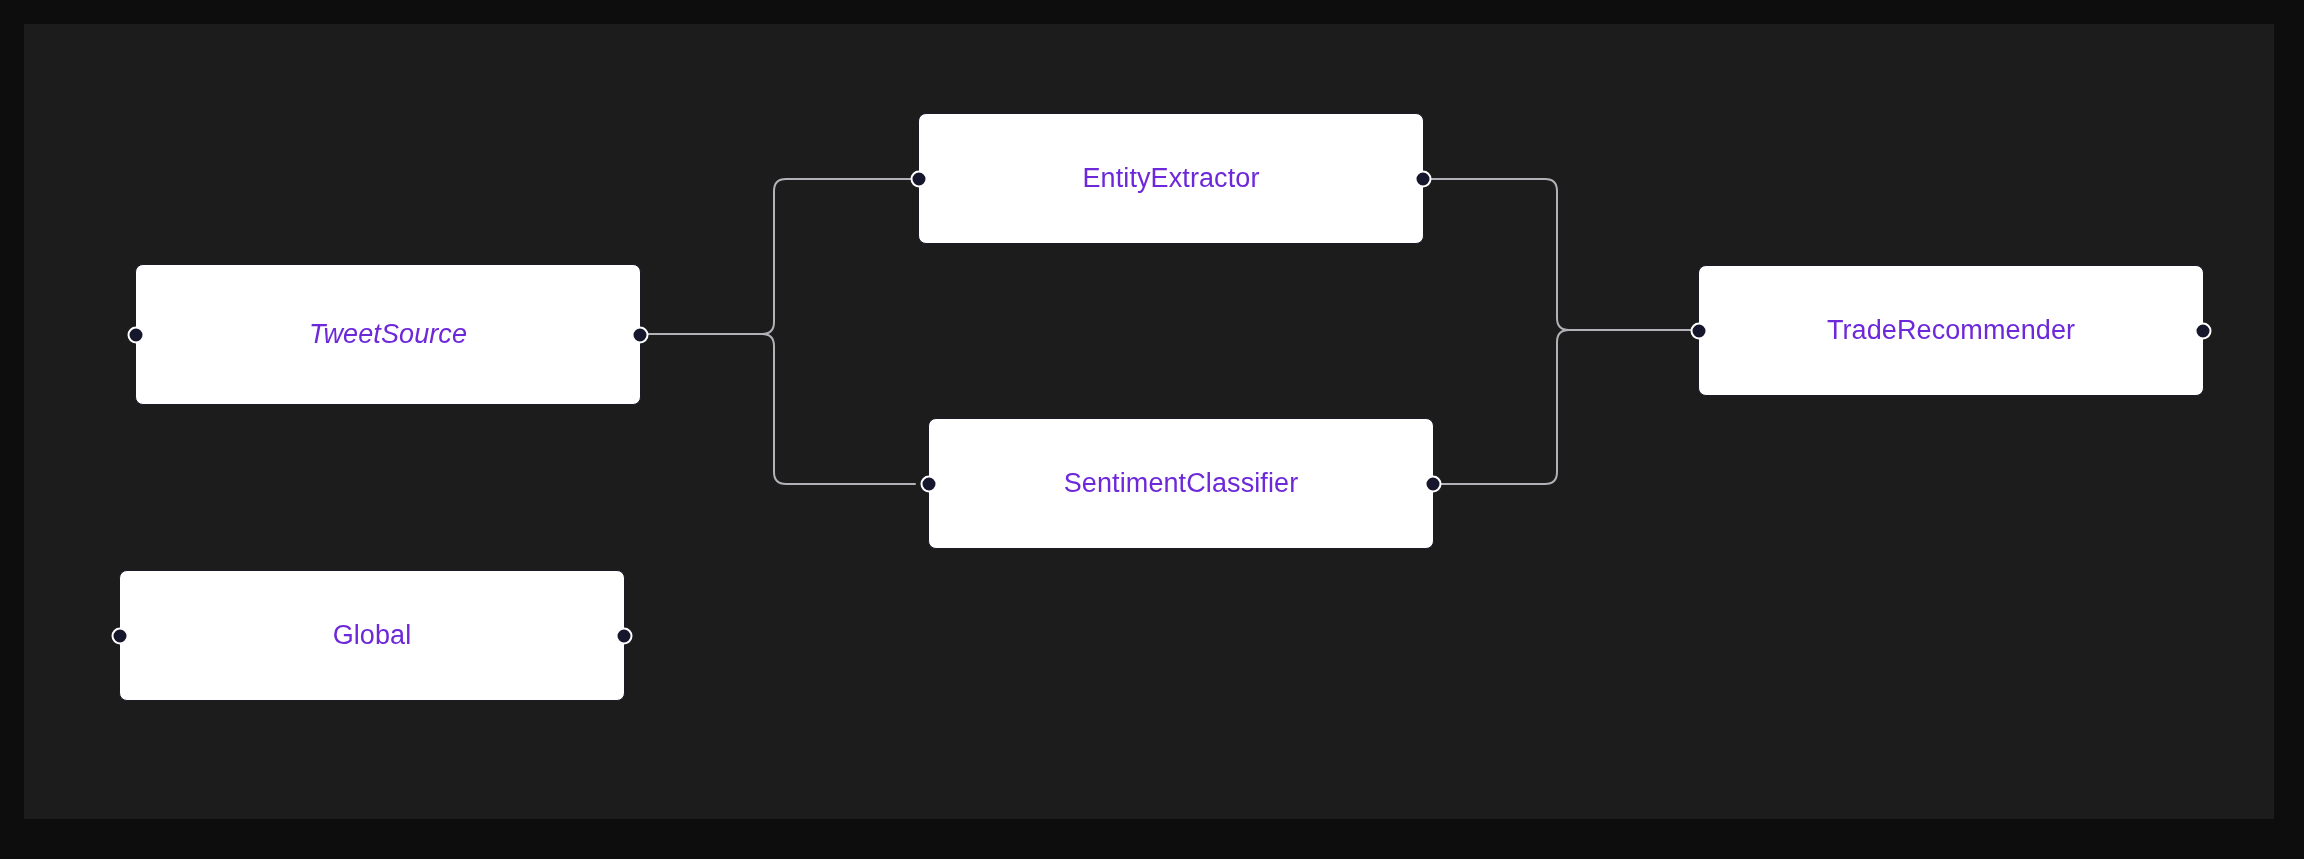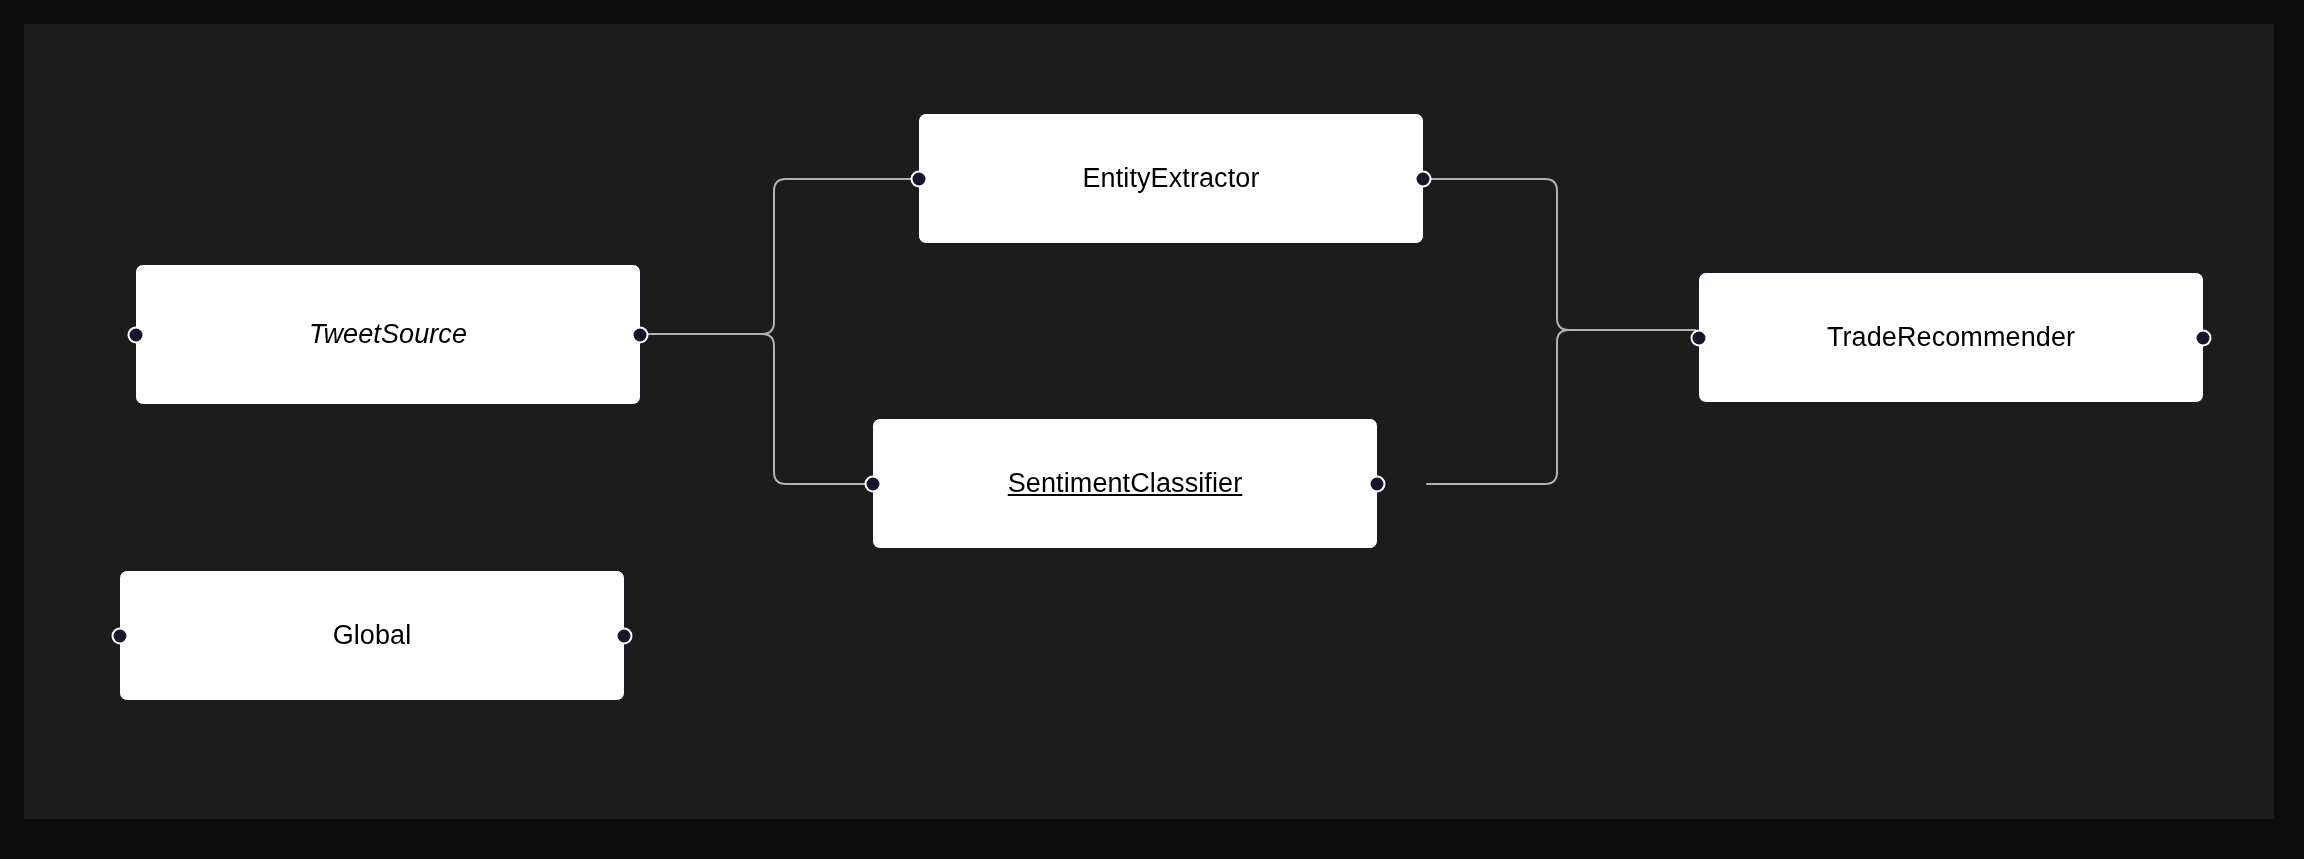--- a/index.html
+++ b/index.html
@@ -56,21 +56,21 @@
     background: #ffffff;
     border: 1px solid #1b1b28;
     border-radius: 8px;
     display: flex;
     align-items: center;
     justify-content: center;
     box-shadow: 0 0 0 0.5px rgba(30,30,48,0.35);
   }
 
   .node-label {
-    color: #000000;
+    color: #6d28d9;
     font-size: 27px;
     font-family: "Liberation Sans", sans-serif;
     font-weight: 400;
     letter-spacing: 0.1px;
     white-space: nowrap;
     line-height: 1;
   }
 
   
   .handle {
@@ -104,31 +104,31 @@
         <div class="flow-node" style="left: 111px; top: 240px; width: 506px; height: 141px; font-style: italic;">
           <span class="node-label">TweetSource</span>
           <div class="handle handle-left"></div>
           <div class="handle handle-right"></div>
         </div>
         <div class="flow-node" style="left: 894px; top: 89px; width: 506px; height: 131px;">
           <span class="node-label">EntityExtractor</span>
           <div class="handle handle-left"></div>
           <div class="handle handle-right"></div>
         </div>
-        <div class="flow-node" style="left: 848px; top: 394px; width: 506px; height: 131px; text-decoration: underline;">
+        <div class="flow-node" style="left: 904px; top: 394px; width: 506px; height: 131px;">
           <span class="node-label">SentimentClassifier</span>
           <div class="handle handle-left"></div>
           <div class="handle handle-right"></div>
         </div>
         <div class="flow-node" style="left: 95px; top: 546px; width: 506px; height: 131px;">
           <span class="node-label">Global</span>
           <div class="handle handle-left"></div>
           <div class="handle handle-right"></div>
         </div>
-        <div class="flow-node" style="left: 1674px; top: 248px; width: 506px; height: 131px;">
+        <div class="flow-node" style="left: 1674px; top: 241px; width: 506px; height: 131px;">
           <span class="node-label">TradeRecommender</span>
           <div class="handle handle-left"></div>
           <div class="handle handle-right"></div>
         </div>
       </div>
 
   </div>
 
 </div>
 

